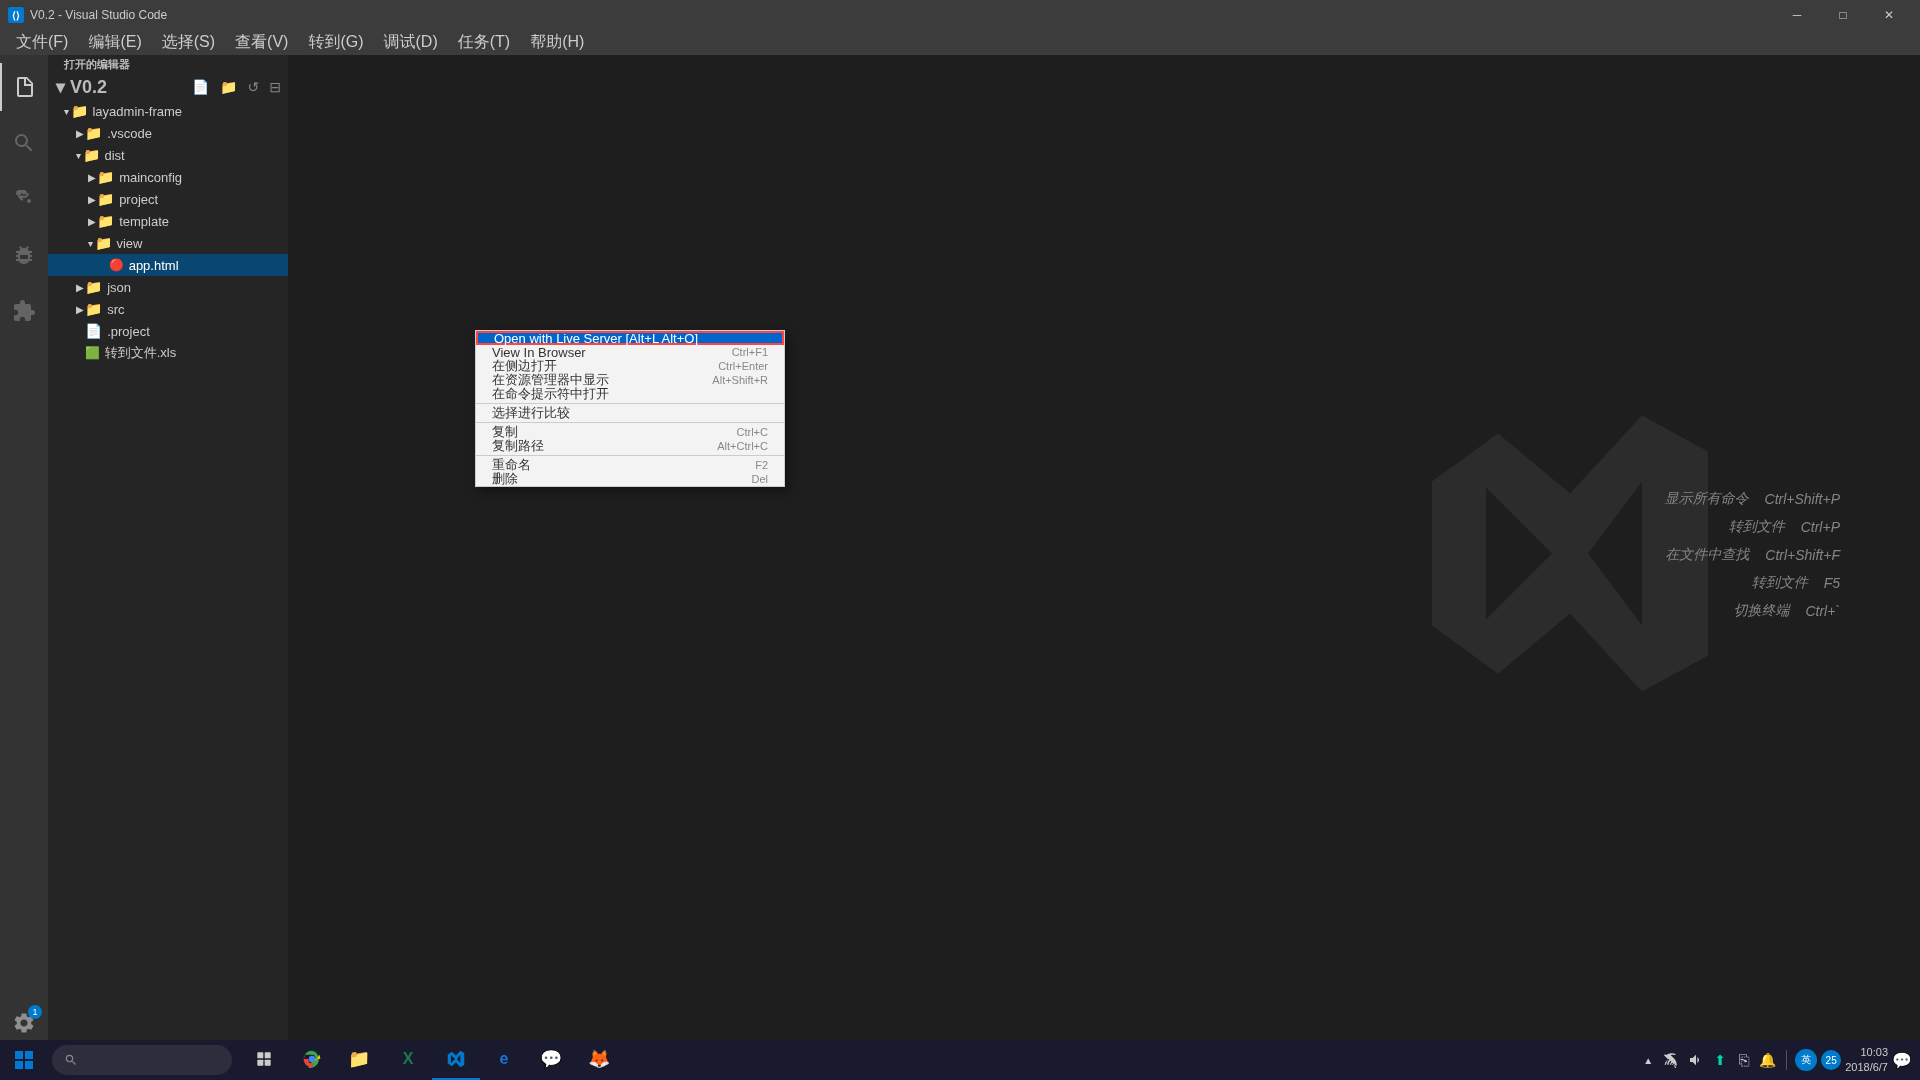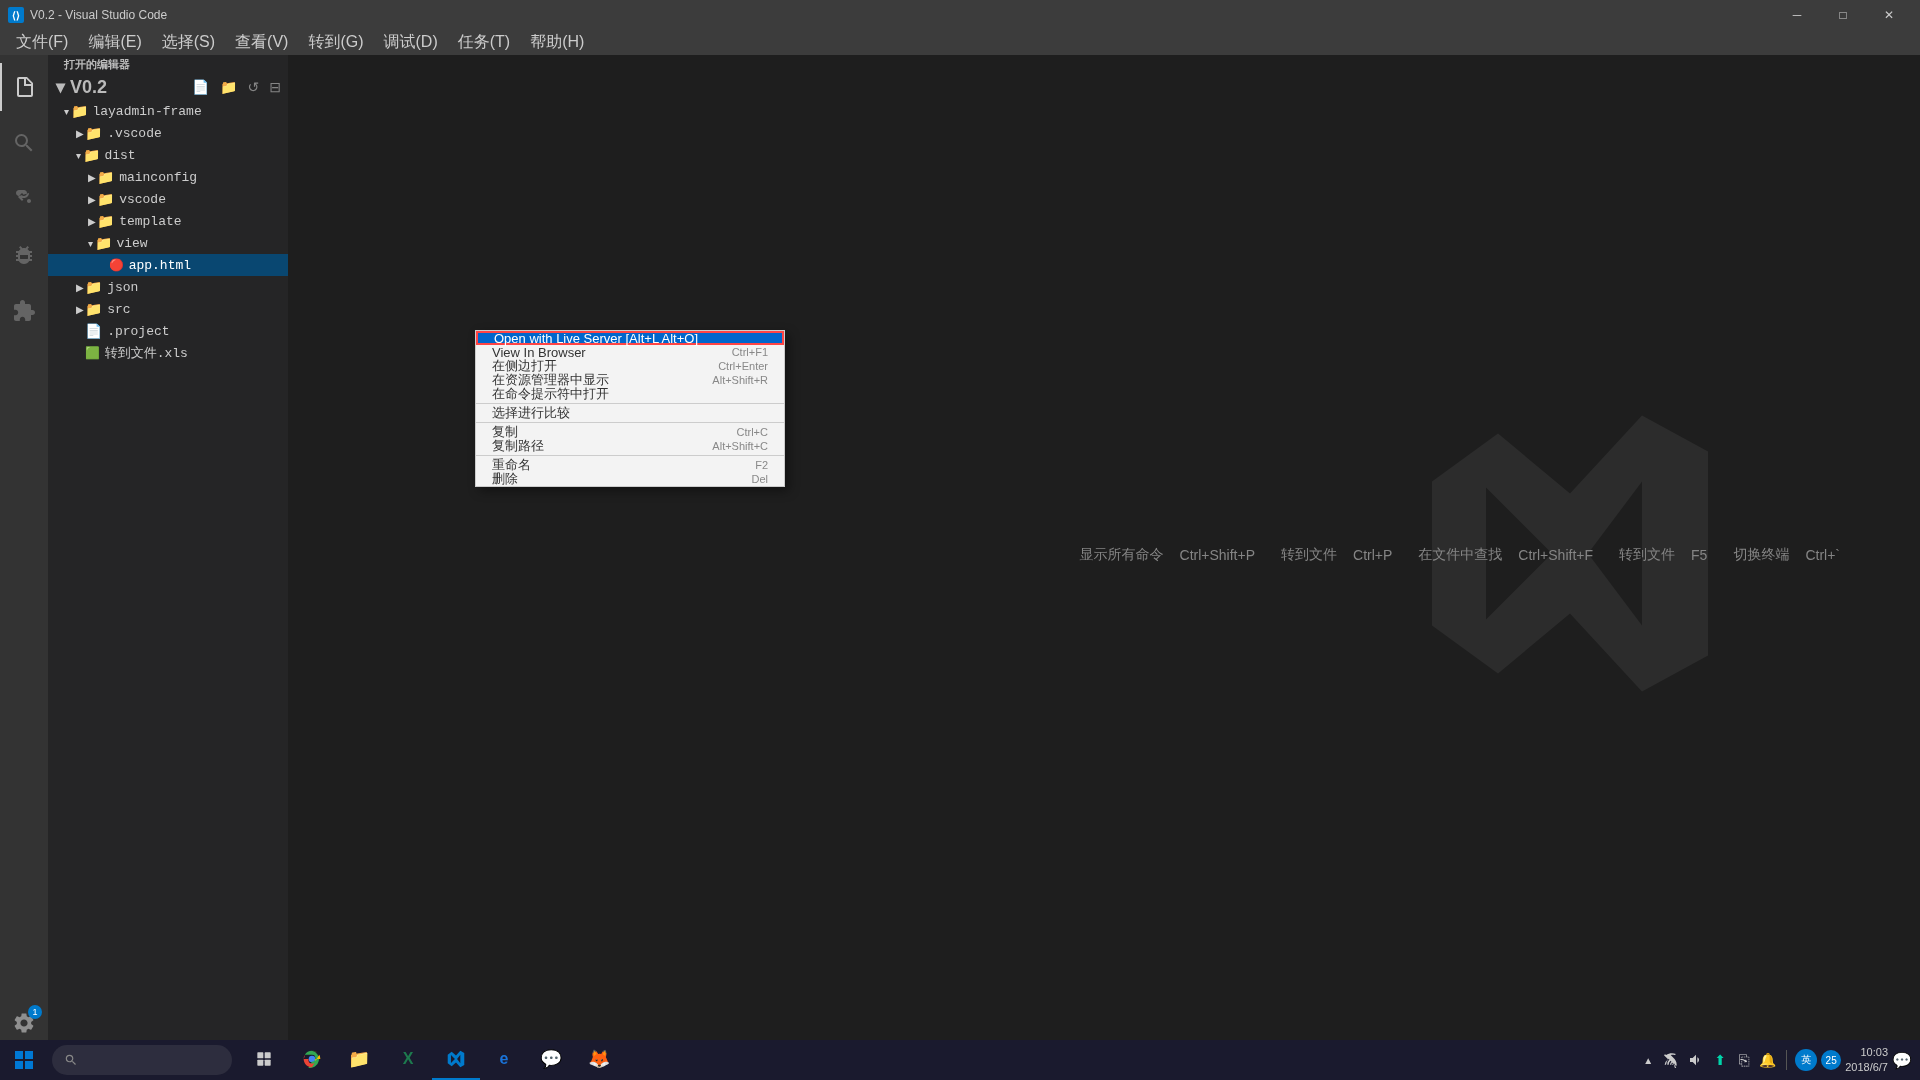--- a/index.html
+++ b/index.html
@@ -157,21 +157,21 @@
     .tree-arrow {
       font-size: 10px;
       margin-right: 2px;
       flex-shrink: 0;
     }
     .tree-icon {
       margin-right: 4px;
       font-size: 14px;
       flex-shrink: 0;
     }
-    .tree-label { flex: 1; overflow: hidden; text-overflow: ellipsis; font-family: Liberation Mono, monospace; }
+    .tree-label { flex: 1; overflow: hidden; text-overflow: ellipsis; }
 
     
     #editor-area {
       flex: 1;
       background: #1e1e1e;
       display: flex;
       align-items: center;
       justify-content: center;
       position: relative;
     }
@@ -187,22 +187,23 @@
       height: 300px;
     }
 
     
     #shortcuts-panel {
       position: absolute;
       right: 80px;
       top: 50%;
       transform: translateY(-50%);
       display: flex;
-      flex-direction: row;
-      gap: 26px;
+      flex-direction: column;
+      gap: 10px;
+      font-style: italic;
     }
     .shortcut-row {
       display: flex;
       justify-content: flex-end;
       align-items: center;
       gap: 16px;
     }
     .shortcut-label {
       font-size: 14px;
       color: #858585;
@@ -481,21 +482,21 @@
 
       <div class="tree-item indent-3">
         <span class="tree-arrow">▶</span>
         <span class="tree-icon">📁</span>
         <span class="tree-label">mainconfig</span>
       </div>
 
       <div class="tree-item indent-3">
         <span class="tree-arrow">▶</span>
         <span class="tree-icon">📁</span>
-        <span class="tree-label">vscode</span>
+        <span class="tree-label">project</span>
       </div>
 
       <div class="tree-item indent-3">
         <span class="tree-arrow">▶</span>
         <span class="tree-icon">📁</span>
         <span class="tree-label">template</span>
       </div>
 
       <div class="tree-item indent-3">
         <span class="tree-arrow">▾</span>
@@ -600,21 +601,21 @@
       </div>
       <div class="ctx-separator"></div>
 
       <div class="ctx-item">
         <span class="ctx-item-label">复制</span>
         <span class="ctx-item-shortcut">Ctrl+C</span>
       </div>
 
       <div class="ctx-item">
         <span class="ctx-item-label">复制路径</span>
-        <span class="ctx-item-shortcut">Alt+Shift+C</span>
+        <span class="ctx-item-shortcut">Alt+Ctrl+C</span>
       </div>
       <div class="ctx-separator"></div>
 
       <div class="ctx-item">
         <span class="ctx-item-label">重命名</span>
         <span class="ctx-item-shortcut">F2</span>
       </div>
 
       <div class="ctx-item">
         <span class="ctx-item-label">删除</span>

